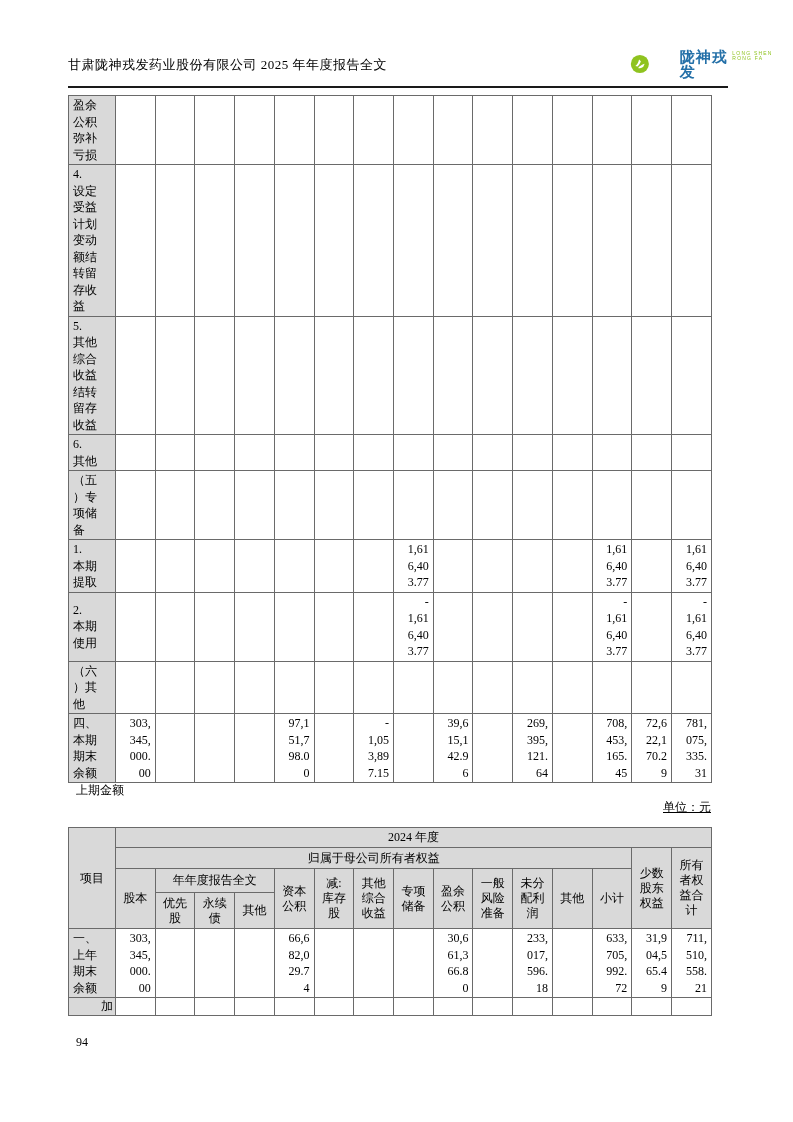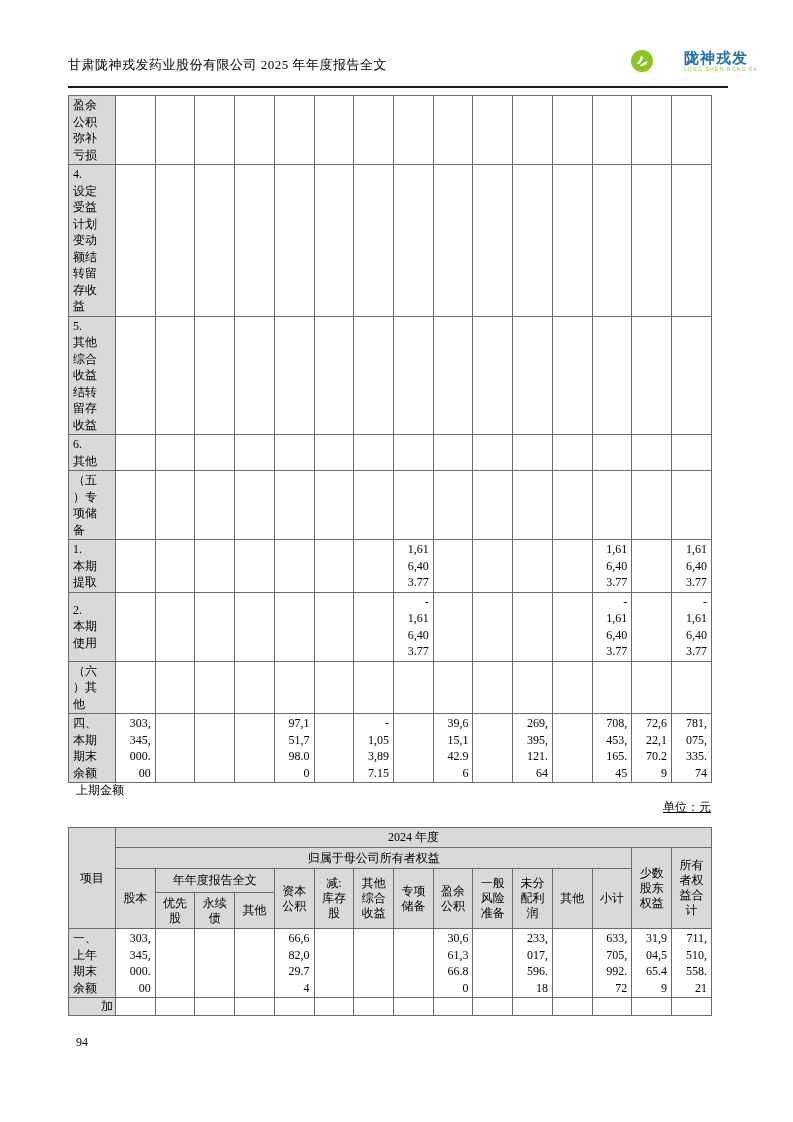--- a/index.html
+++ b/index.html
@@ -2,21 +2,21 @@
 <html><head>
 <meta charset="utf-8">
 <style>
   html,body{margin:0;padding:0;background:#ffffff;}
   body{width:793px;height:1122px;font-family:"Liberation Serif","DejaVu Serif",serif;color:#000;}
   .page{position:relative;width:793px;height:1122px;overflow:hidden;background:#fff;border-radius:8px;}
 
   
   .report-title{position:absolute;left:68px;top:56px;font-size:13px;letter-spacing:0.5px;white-space:nowrap;}
   .logo{position:absolute;left:630px;top:49px;display:flex;align-items:center;gap:4px;}
-  .logo-texts{display:flex;flex-direction:column;line-height:1;padding-left:26px;}
+  .logo-texts{display:flex;flex-direction:row;line-height:1;padding-left:26px;}
   .logo-name{font-size:15px;font-weight:bold;color:#2470a8;font-family:"Liberation Sans",sans-serif;letter-spacing:1px;}
   .logo-sub{font-size:5px;color:#8fc31f;font-family:"Liberation Sans",sans-serif;letter-spacing:1.2px;margin-top:2px;}
   .header-rule{position:absolute;left:68px;top:86px;width:660px;height:2px;background:#1a1a1a;}
 
   
   table{border-collapse:collapse;table-layout:fixed;width:644px;font-size:12px;line-height:16.5px;}
   col.clabel{width:47px;}
   td,th{border:1px solid #6a6a6a;padding:0 3px;vertical-align:middle;overflow:hidden;word-break:break-all;}
   td.lbl{background:#d9d9d9;text-align:left;white-space:pre-line;padding:1px 2px 1px 4px;}
   td.num{text-align:right;white-space:pre-line;padding:1px 4px 1px 1px;}
@@ -279,21 +279,21 @@
 453,
 165.
 45</td>
           <td class="num">72,6
 22,1
 70.2
 9</td>
           <td class="num">781,
 075,
 335.
-74</td>
+31</td>
         </tr>
       </tbody>
   </table>
 
   <div class="prior-label">上期金额</div>
   <div class="unit-label">单位：元</div>
 
   <table id="t2">
     <colgroup>
         <col class="clabel">

